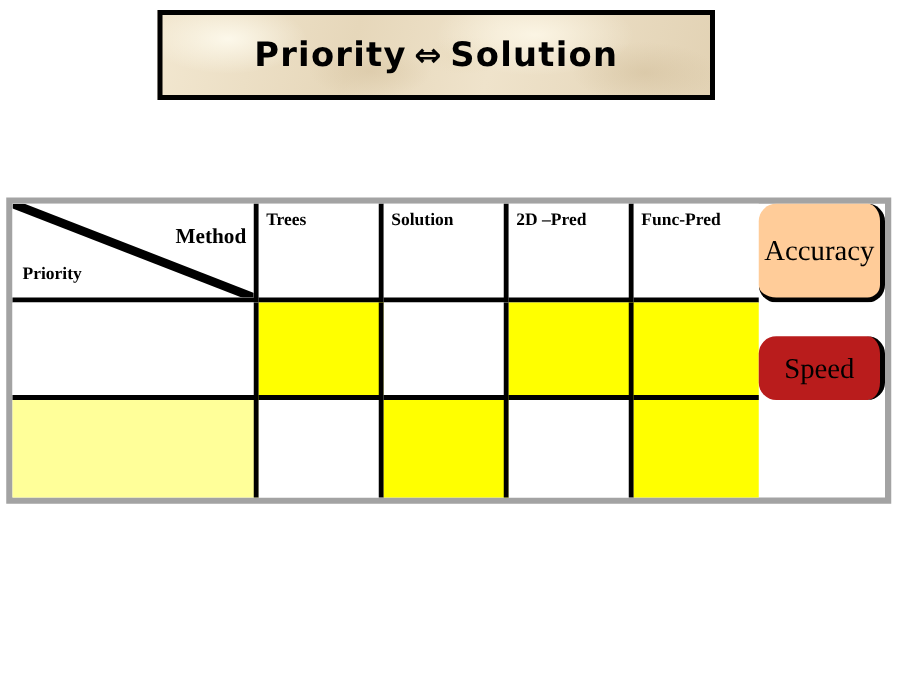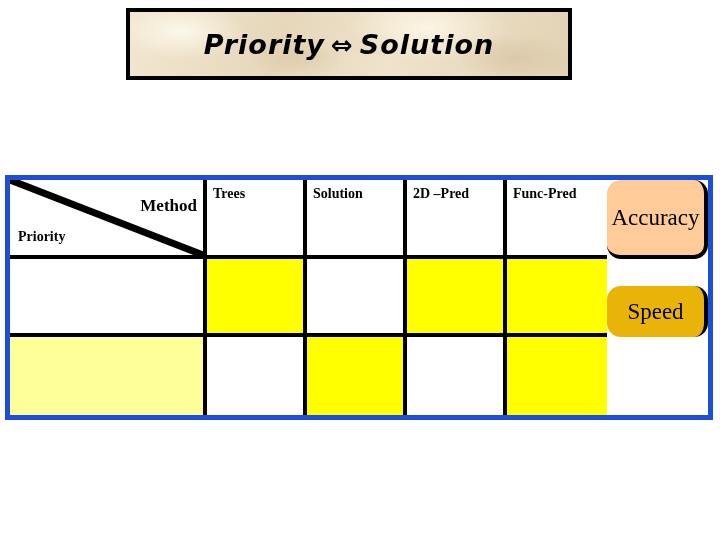--- a/index.html
+++ b/index.html
@@ -29,44 +29,43 @@
     justify-content: center;
     
     background-color: #ebdec4;
     background-image:
       radial-gradient(ellipse 90px 40px at 12% 30%, rgba(255,252,240,0.85), rgba(255,252,240,0) 70%),
       radial-gradient(ellipse 70px 30px at 38% 70%, rgba(214,195,160,0.55), rgba(214,195,160,0) 70%),
       radial-gradient(ellipse 110px 45px at 68% 25%, rgba(255,250,235,0.8), rgba(255,250,235,0) 72%),
       radial-gradient(ellipse 80px 34px at 88% 72%, rgba(208,188,152,0.5), rgba(208,188,152,0) 72%),
       radial-gradient(ellipse 50px 22px at 55% 50%, rgba(232,218,188,0.6), rgba(232,218,188,0) 70%),
       linear-gradient(105deg, #f2e7d0 0%, #e6d7ba 35%, #efe3cb 60%, #e2d2b4 100%);
-    font-style: italic;
   }
   #title-text {
     font-family: "DejaVu Sans", sans-serif;
     font-size: 27px;
     font-weight: bold;
     color: #000000;
     letter-spacing: 1px;
     white-space: nowrap;
   }
   #title-text .arrow {
     font-size: 26px;
     padding: 0 6px;
   }
 
   
   #matrix-table {
     position: absolute;
     left: 5px;
-    top: 175px;
+    top: 158px;
     width: 708px;
     height: 245px;
     box-sizing: border-box;
-    border: 5px solid #1d4ed8;
+    border: 5px solid #a3a3a3;
     background: #ffffff;
   }
   .grid {
     width: 100%;
     height: 100%;
     display: grid;
     grid-template-columns: 197px 100px 100px 100px 100px 1fr;
     grid-template-rows: 79px 78px 1fr;
   }
   .cell {
@@ -152,21 +151,21 @@
     <div class="cell col-header">2D –Pred</div>
     <div class="cell col-header last-col">Func-Pred</div>
 
     <div class="cell row-header" style="background:#FFCC99;">Accuracy</div>
     <div class="cell" style="background:#FFFFFF;"></div>
     <div class="cell" style="background:#FFFF00;"></div>
     <div class="cell" style="background:#FFFFFF;"></div>
     <div class="cell" style="background:#FFFF00;"></div>
     <div class="cell last-col" style="background:#FFFF00;"></div>
 
-    <div class="cell row-header last-row" style="background:#eab308;margin-top:27px;">Speed</div>
+    <div class="cell row-header last-row" style="background:#b91c1c;margin-top:27px;">Speed</div>
     <div class="cell last-row" style="background:#FFFF99;"></div>
     <div class="cell last-row" style="background:#FFFFFF;"></div>
     <div class="cell last-row" style="background:#FFFF00;"></div>
     <div class="cell last-row" style="background:#FFFFFF;"></div>
     <div class="cell last-col last-row" style="background:#FFFF00;"></div>
 
   </div>
 </div>
 
 </body></html>

